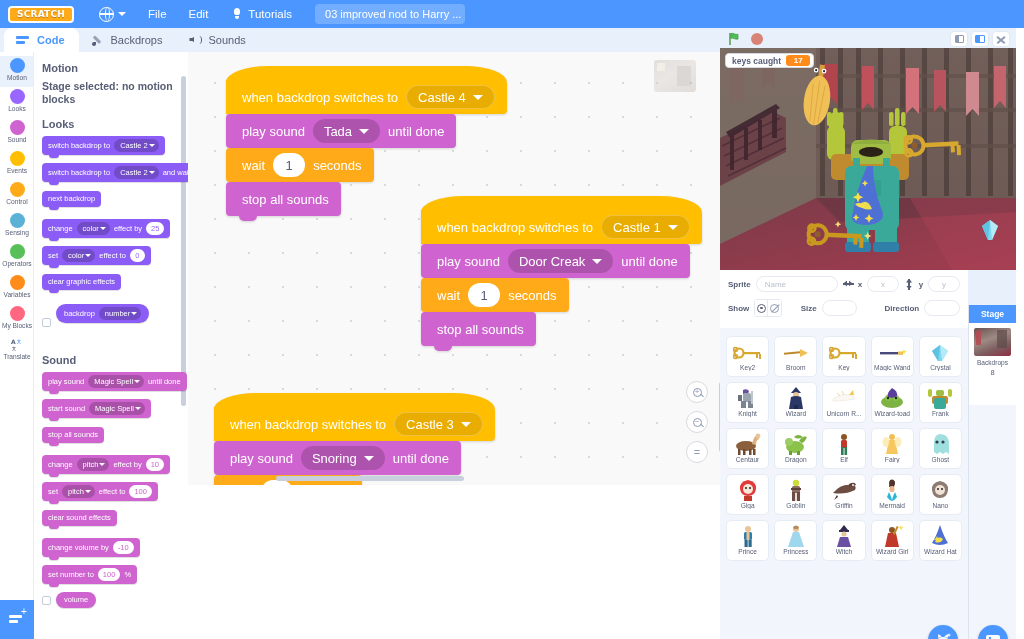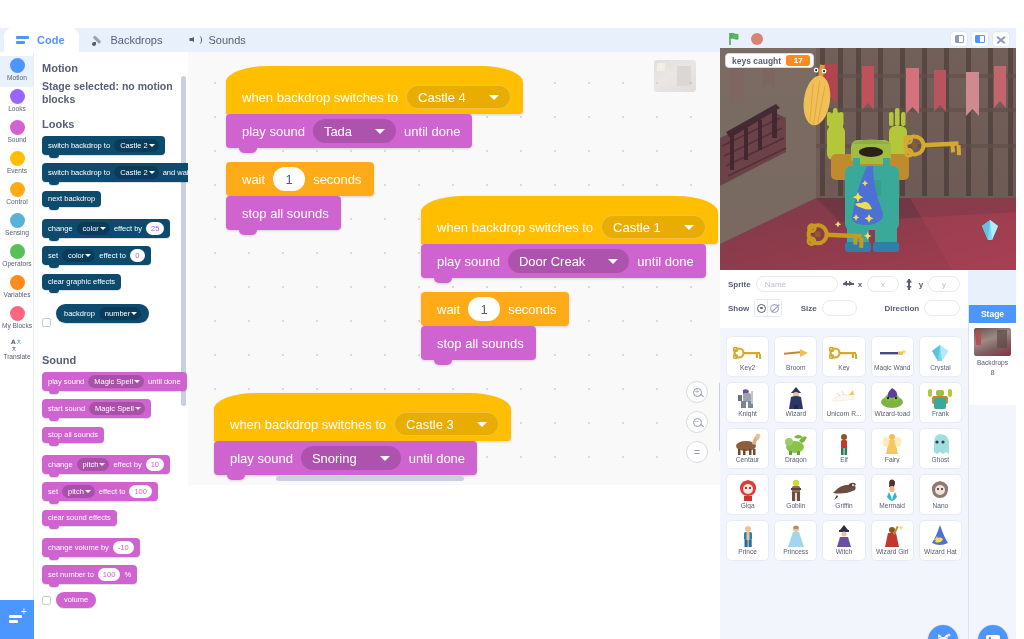--- a/index.html
+++ b/index.html
@@ -107,21 +107,21 @@
   .pal-scroll { position:absolute; right:2px; top:24px; width:5px; height:330px;
      background:#c8d0dd; border-radius:3px; }
 
   
   .blk {
     position:relative; display:inline-flex; align-items:center; gap:4px;
     color:#fff; border-radius:4px; padding:3px 6px; font-size:7.5px;
     margin-bottom:8px; line-height:10px; white-space:nowrap;
     filter:drop-shadow(0 1px 0 rgba(0,0,0,.12));
   }
-  .blk.looks { background:#0c4a6e; }
+  .blk.looks { background:#8b5cf6; }
   .blk.sound { background:#cf63cf; }
   .blk:after{ 
     content:""; position:absolute; left:7px; bottom:-3px; width:10px; height:3px;
     background:inherit; border-radius:0 0 3px 3px;
   }
   .blk.rep:after { display:none; }
   .ddp {
     background:rgba(0,0,0,.18); border-radius:8px; padding:1.5px 11px 1.5px 6px;
     position:relative; font-size:7.5px; color:#fff;
   }
@@ -175,28 +175,28 @@
   .hat-dome {
     position:absolute; left:0; top:-13px; width:92px; height:15px; background:#ffbf00;
     border-radius:46px 46px 0 0 / 15px 15px 0 0;
   }
   .stack {
     position:relative; color:#fff; height:34px; display:inline-flex; align-items:center;
     padding:0 12px 0 16px; gap:8px; font-size:13px; white-space:nowrap;
     border-radius:4px; filter:drop-shadow(0 1px 1px rgba(0,0,0,.15));
   }
   .stack.s-sound { background:#cf63cf; }
-  .stack.s-ctrl  { background:#ffab19;margin-top:14px; }
+  .stack.s-ctrl  { background:#ffab19; }
   .stack:after{ content:""; position:absolute; left:13px; bottom:-5px;
      width:18px; height:6px; background:inherit; border-radius:0 0 5px 5px; }
   .hat:after{ content:""; position:absolute; left:13px; bottom:-5px;
      width:18px; height:6px; background:#ffbf00; border-radius:0 0 5px 5px; }
   .dd {
     background:rgba(0,0,0,.16); border-radius:14px; height:24px; display:inline-flex;
-    align-items:center; gap:23px; padding:0 11px; font-size:13px; color:#fff;
+    align-items:center; gap:7px; padding:0 11px; font-size:13px; color:#fff;
   }
   .dd .arw { width:0;height:0;border-left:5px solid transparent;
      border-right:5px solid transparent;border-top:5.5px solid #fff; }
   .dd.hatdd { background:rgba(0,0,0,.09); border:1px solid rgba(255,255,255,.25); }
   .oval {
     background:#fff; border-radius:14px; height:24px; min-width:32px;
     display:inline-flex; align-items:center; justify-content:center;
     font-size:13px; color:#575e75; padding:0 8px;
   }
 
@@ -338,20 +338,34 @@
   .stagethumb:after{content:"";position:absolute;right:4px;top:2px;width:10px;height:18px;
     background:#5d4a48;opacity:.7;}
   .stagesel-lbl { font-size:6.6px;color:#575e75;text-align:center;margin-top:3px; }
   .stagesel-cnt { font-size:7.5px;color:#575e75;text-align:center;margin-top:2px; }
 </style>
 </head>
 <body>
 
 <div class="app">
 
+  <div class="menubar">
+    <div class="logo">SCRATCH</div>
+    <div class="menu-item">
+      <span class="globe"></span>
+      <span class="caret"></span>
+    </div>
+    <div class="menu-item">File</div>
+    <div class="menu-item">Edit</div>
+    <div class="menu-item">
+      <span class="bulb"></span>
+      <span>Tutorials</span>
+    </div>
+    <div class="project-title">03 improved nod to Harry ...</div>
+  </div>
 
   <div class="tabbar">
     <div class="tab active">
       <span class="tab-ico ico-code"></span>
       <span>Code</span>
     </div>
     <div class="tab">
       <span class="tab-ico ico-brush"></span>
       <span>Backdrops</span>
     </div>

